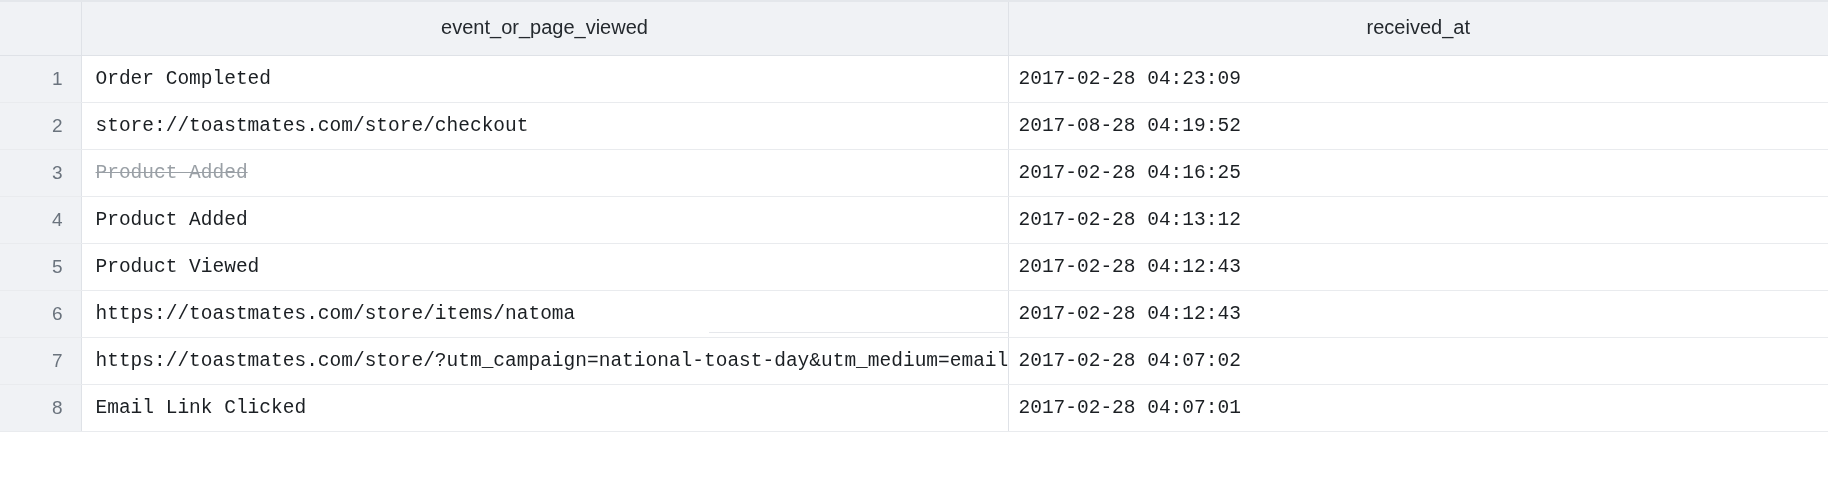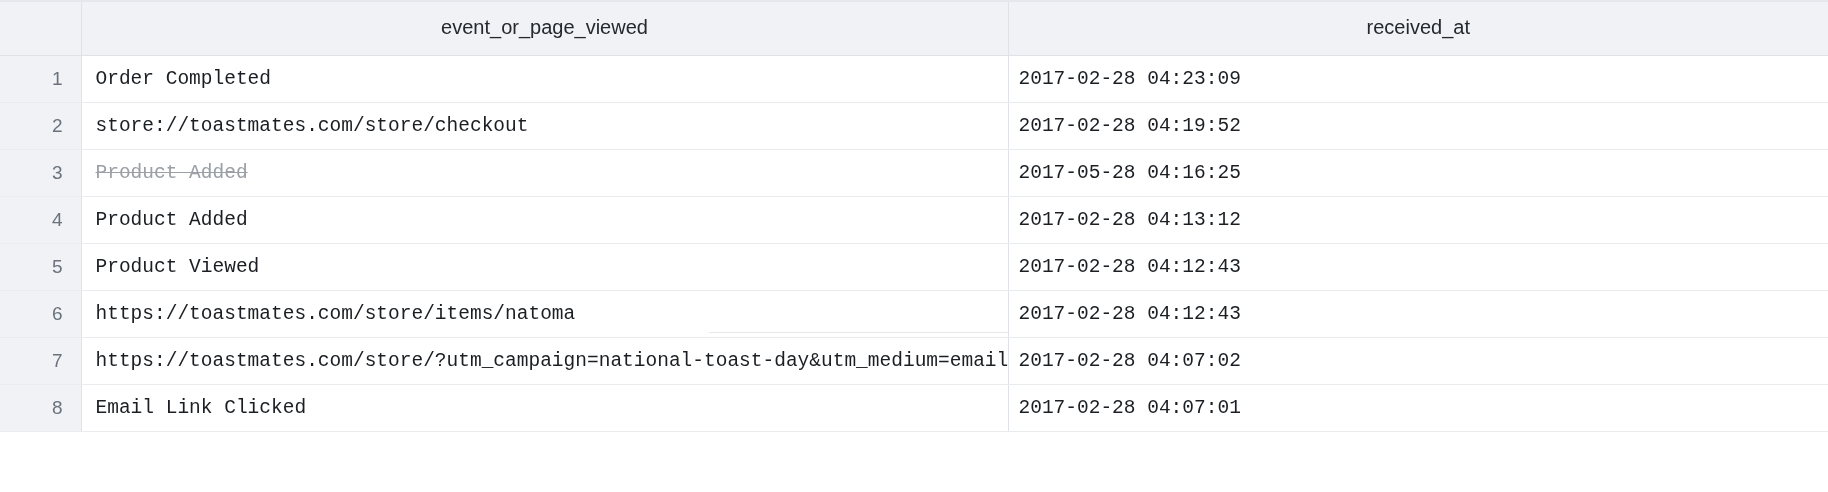--- a/index.html
+++ b/index.html
@@ -172,30 +172,30 @@
           <td class="cell-time">
             <span class="cell-value">2017-02-28 04:23:09</span>
           </td>
         </tr>
         <tr>
           <td class="cell-rownum">2</td>
           <td class="cell-event">
             <span class="cell-value">store://toastmates.com/store/checkout</span>
           </td>
           <td class="cell-time">
-            <span class="cell-value">2017-02-28 04:19:52</span>
+            <span class="cell-value">2017-08-28 04:19:52</span>
           </td>
         </tr>
         <tr class="row-struck">
           <td class="cell-rownum">3</td>
           <td class="cell-event">
             <span class="cell-value">Product Added</span>
           </td>
           <td class="cell-time">
-            <span class="cell-value">2017-05-28 04:16:25</span>
+            <span class="cell-value">2017-02-28 04:16:25</span>
           </td>
         </tr>
         <tr>
           <td class="cell-rownum">4</td>
           <td class="cell-event">
             <span class="cell-value">Product Added</span>
           </td>
           <td class="cell-time">
             <span class="cell-value">2017-02-28 04:13:12</span>
           </td>

